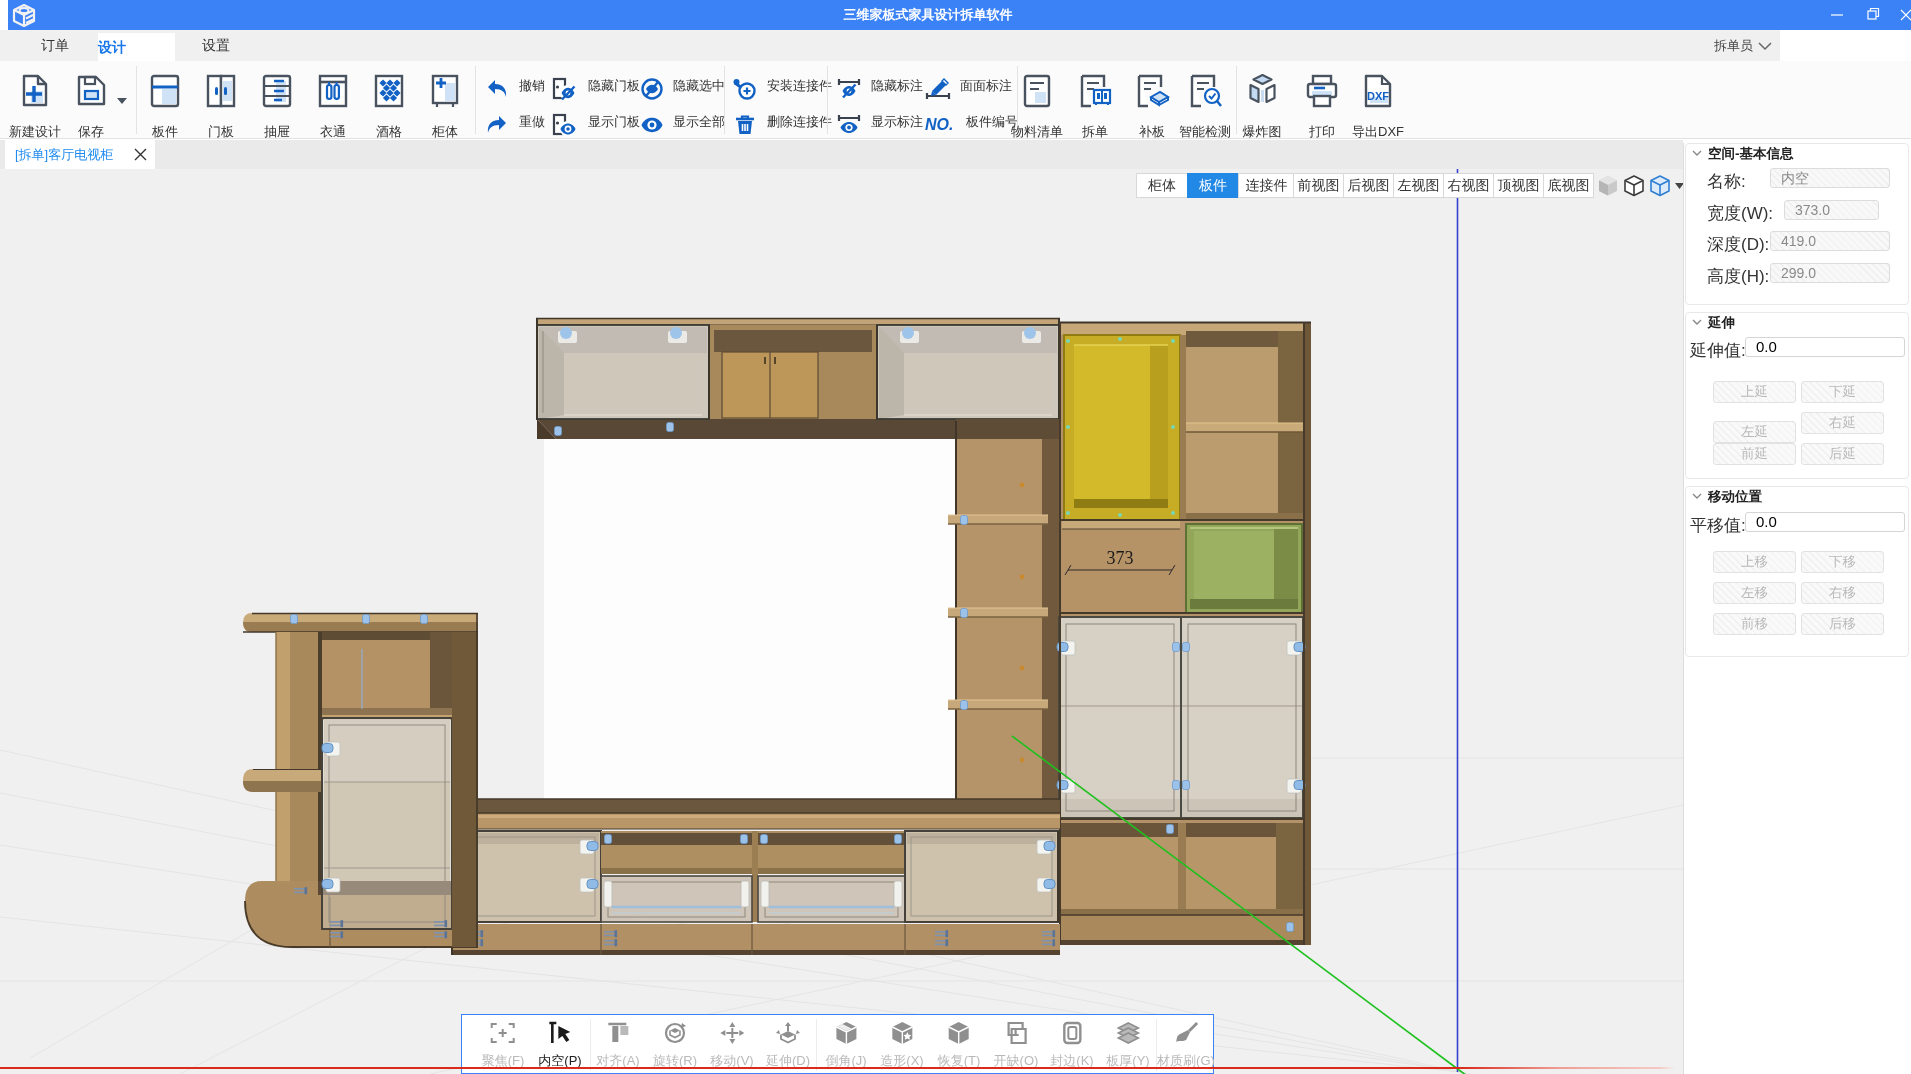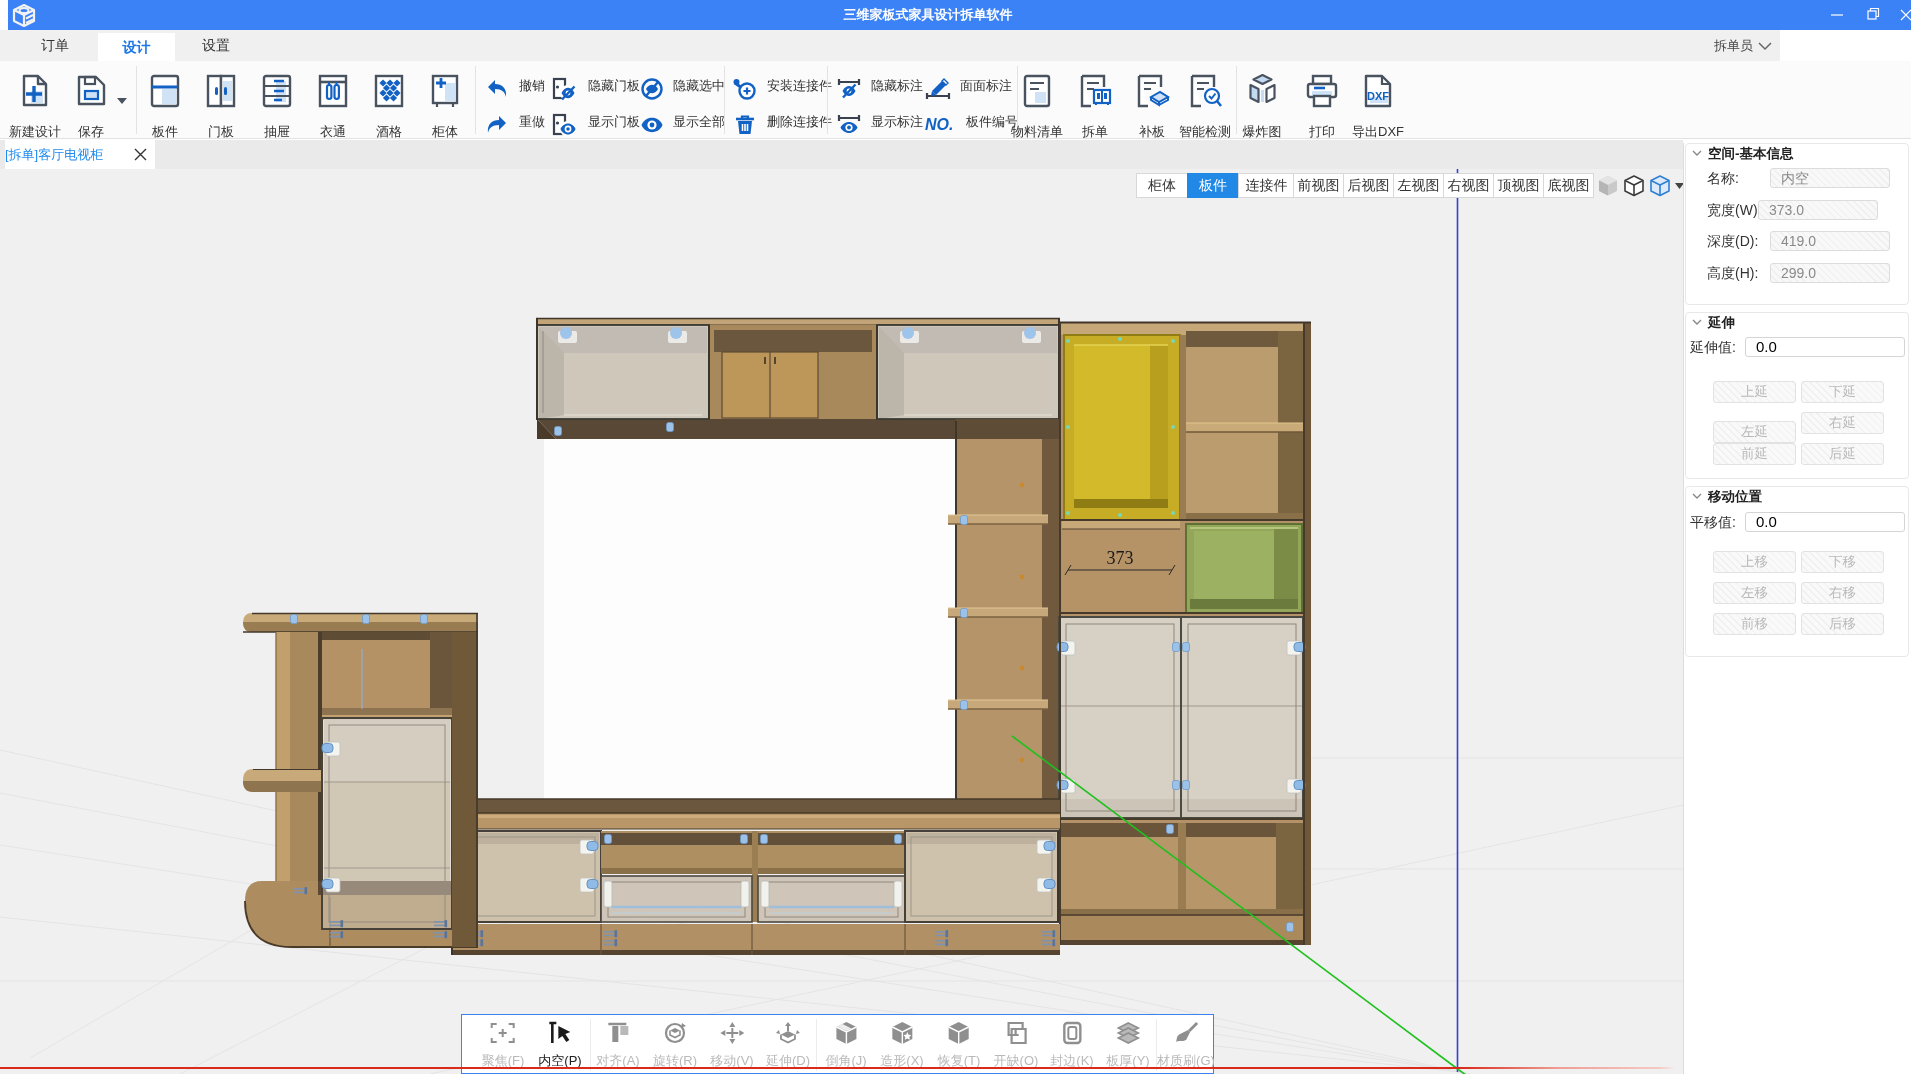--- a/index.html
+++ b/index.html
@@ -3,40 +3,40 @@
 <meta charset="utf-8">
 <style>
 *{margin:0;padding:0;box-sizing:border-box}
 html,body{width:1911px;height:1074px;overflow:hidden}
 body{font-family:"Liberation Sans",sans-serif;background:#fff;position:relative}
 .abs{position:absolute}
 #titlebar{position:absolute;left:8px;top:0;width:1911px;height:30px;background:#3b82f6}
 #apptitle{position:absolute;left:0;top:0;width:1840px;text-align:center;line-height:30px;color:#fff;font-size:13px;font-weight:bold}
 #menurow{position:absolute;left:0;top:30px;width:1780px;height:31px;background:#f0f0f0}
 .mtab{position:absolute;top:0;height:31px;line-height:31px;font-size:14px;color:#333}
-#tab-design{left:98px;top:3px;height:28px;line-height:28px;width:77px;background:#fff;color:#1a78e8;font-weight:bold;text-align:center}
+#tab-design{left:98px;top:3px;height:28px;line-height:28px;width:77px;background:#fff;color:#1a78e8;font-weight:bold;text-align:left}
 #roleuser{position:absolute;right:27px;top:0;height:31px;line-height:31px;font-size:13px;color:#444}
 #toolbar{position:absolute;left:0;top:61px;width:1911px;height:78px;background:#fbfbfb;border-bottom:1px solid #e2e2e2}
 .bitem{position:absolute;top:12px;transform:translateX(-50%);text-align:center}
 .bitem .lbl{margin-top:10px;font-size:13px;color:#333;white-space:nowrap}
 .sitem{position:absolute;display:flex;align-items:flex-start;font-size:13px;color:#333;white-space:nowrap;height:24px}
 .sitem svg{margin-right:9px}
 .tsep{position:absolute;top:5px;height:68px;width:1px;background:#e3e3e3}
 #tabrow{position:absolute;left:0;top:140px;width:1683px;height:29px;background:#eaeaea}
 #doctab{position:absolute;left:5px;top:0;width:150px;height:29px;background:#fff;font-size:13px;color:#1f8aef;line-height:29px}
-#doctab .txt{margin-left:0}
+#doctab .txt{margin-left:10px}
 #doctab .x2{position:absolute;right:8px;top:8px}
 #viewport{position:absolute;left:0;top:169px;width:1683px;height:905px;background:#f0f0f0}
 .vb{position:absolute;top:4px;height:25px;border:1px solid #d8d8d8;background:#fff;font-size:14px;color:#333;text-align:center;line-height:23px}
 .vb.sel{background:#2288e5;border-color:#2288e5;color:#fff}
 #panel{position:absolute;left:1683px;top:143px;width:228px;height:931px;background:#fff;border-left:1px solid #ddd}
 .card{position:absolute;left:1px;width:224px;border:1px solid #e8e8e8;border-radius:4px;background:#fff}
 .phead{position:absolute;left:24px;font-size:13.5px;font-weight:bold;color:#222;white-space:nowrap}
 .chev{position:absolute;left:8px;width:10px;height:10px}
-.plabel{position:absolute;font-size:14px;color:#333;white-space:nowrap}
+.plabel{position:absolute;font-size:17px;color:#333;white-space:nowrap}
 .pinput{position:absolute;height:20px;border:1px solid #dcdcdc;border-radius:3px;font-size:14px;color:#8a8a8a;line-height:18px;padding-left:10px;background:repeating-linear-gradient(45deg,#f8f8f8 0 4px,#efefef 4px 5px)}
 .pinput.en{background:#fff;border-color:#d5d5d5;color:#000;font-size:15px}
 .pbtn{position:absolute;width:83px;height:22px;border:1px solid #e2e2e2;border-radius:3px;font-size:13.5px;color:#b9b9b9;text-align:center;line-height:20px;background:repeating-linear-gradient(45deg,#f9f9f9 0 4px,#f0f0f0 4px 5px)}
 #bottombar{position:absolute;left:461px;top:1014px;width:753px;height:60px;background:#fff;border:1px solid #3b82f6}
 .fitem{position:absolute;top:5px;transform:translateX(-50%);text-align:center;color:#b9b9b9;font-size:13px}
 .fitem .lbl{margin-top:3px;white-space:nowrap}
 .fitem.on{color:#222}
 .fsep{position:absolute;top:4px;height:52px;width:1px;background:#ececec}
 #redline{position:absolute;left:0;top:1067px;width:1683px;height:2px;background:linear-gradient(90deg,#d92a1a 0,#d92a1a 1460px,#ef9f96 1560px,#f5c9c4 1660px,rgba(245,201,196,0) 1675px);z-index:60}
 </style>
@@ -657,21 +657,21 @@
   <div class="card" style="top:0;height:162px"></div>
   <div class="card" style="top:169px;height:167px"></div>
   <div class="card" style="top:343px;height:171px"></div>
   <svg class="chev" style="top:5px" width="10" height="10" viewBox="0 0 10 10">
       <path d="M1 3 L5 7 L9 3" stroke="#888" stroke-width="1.4" fill="none"></path>
     </svg>
   <div class="phead" style="top:2px">空间-基本信息</div>
   <div class="plabel" style="left:23px;top:27px">名称:</div>
   <div class="pinput" style="left:86px;top:25px;width:120px">内空</div>
   <div class="plabel" style="left:23px;top:59px">宽度(W):</div>
-  <div class="pinput" style="left:74px;top:57px;width:120px">373.0</div>
+  <div class="pinput" style="left:100px;top:57px;width:95px">373.0</div>
   <div class="plabel" style="left:23px;top:90px">深度(D):</div>
   <div class="pinput" style="left:86px;top:88px;width:120px">419.0</div>
   <div class="plabel" style="left:23px;top:122px">高度(H):</div>
   <div class="pinput" style="left:86px;top:120px;width:120px">299.0</div>
 
   <svg class="chev" style="top:174px" width="10" height="10" viewBox="0 0 10 10">
       <path d="M1 3 L5 7 L9 3" stroke="#888" stroke-width="1.4" fill="none"></path>
     </svg>
   <div class="phead" style="top:171px">延伸</div>
   <div class="plabel" style="left:6px;top:196px">延伸值:</div>

